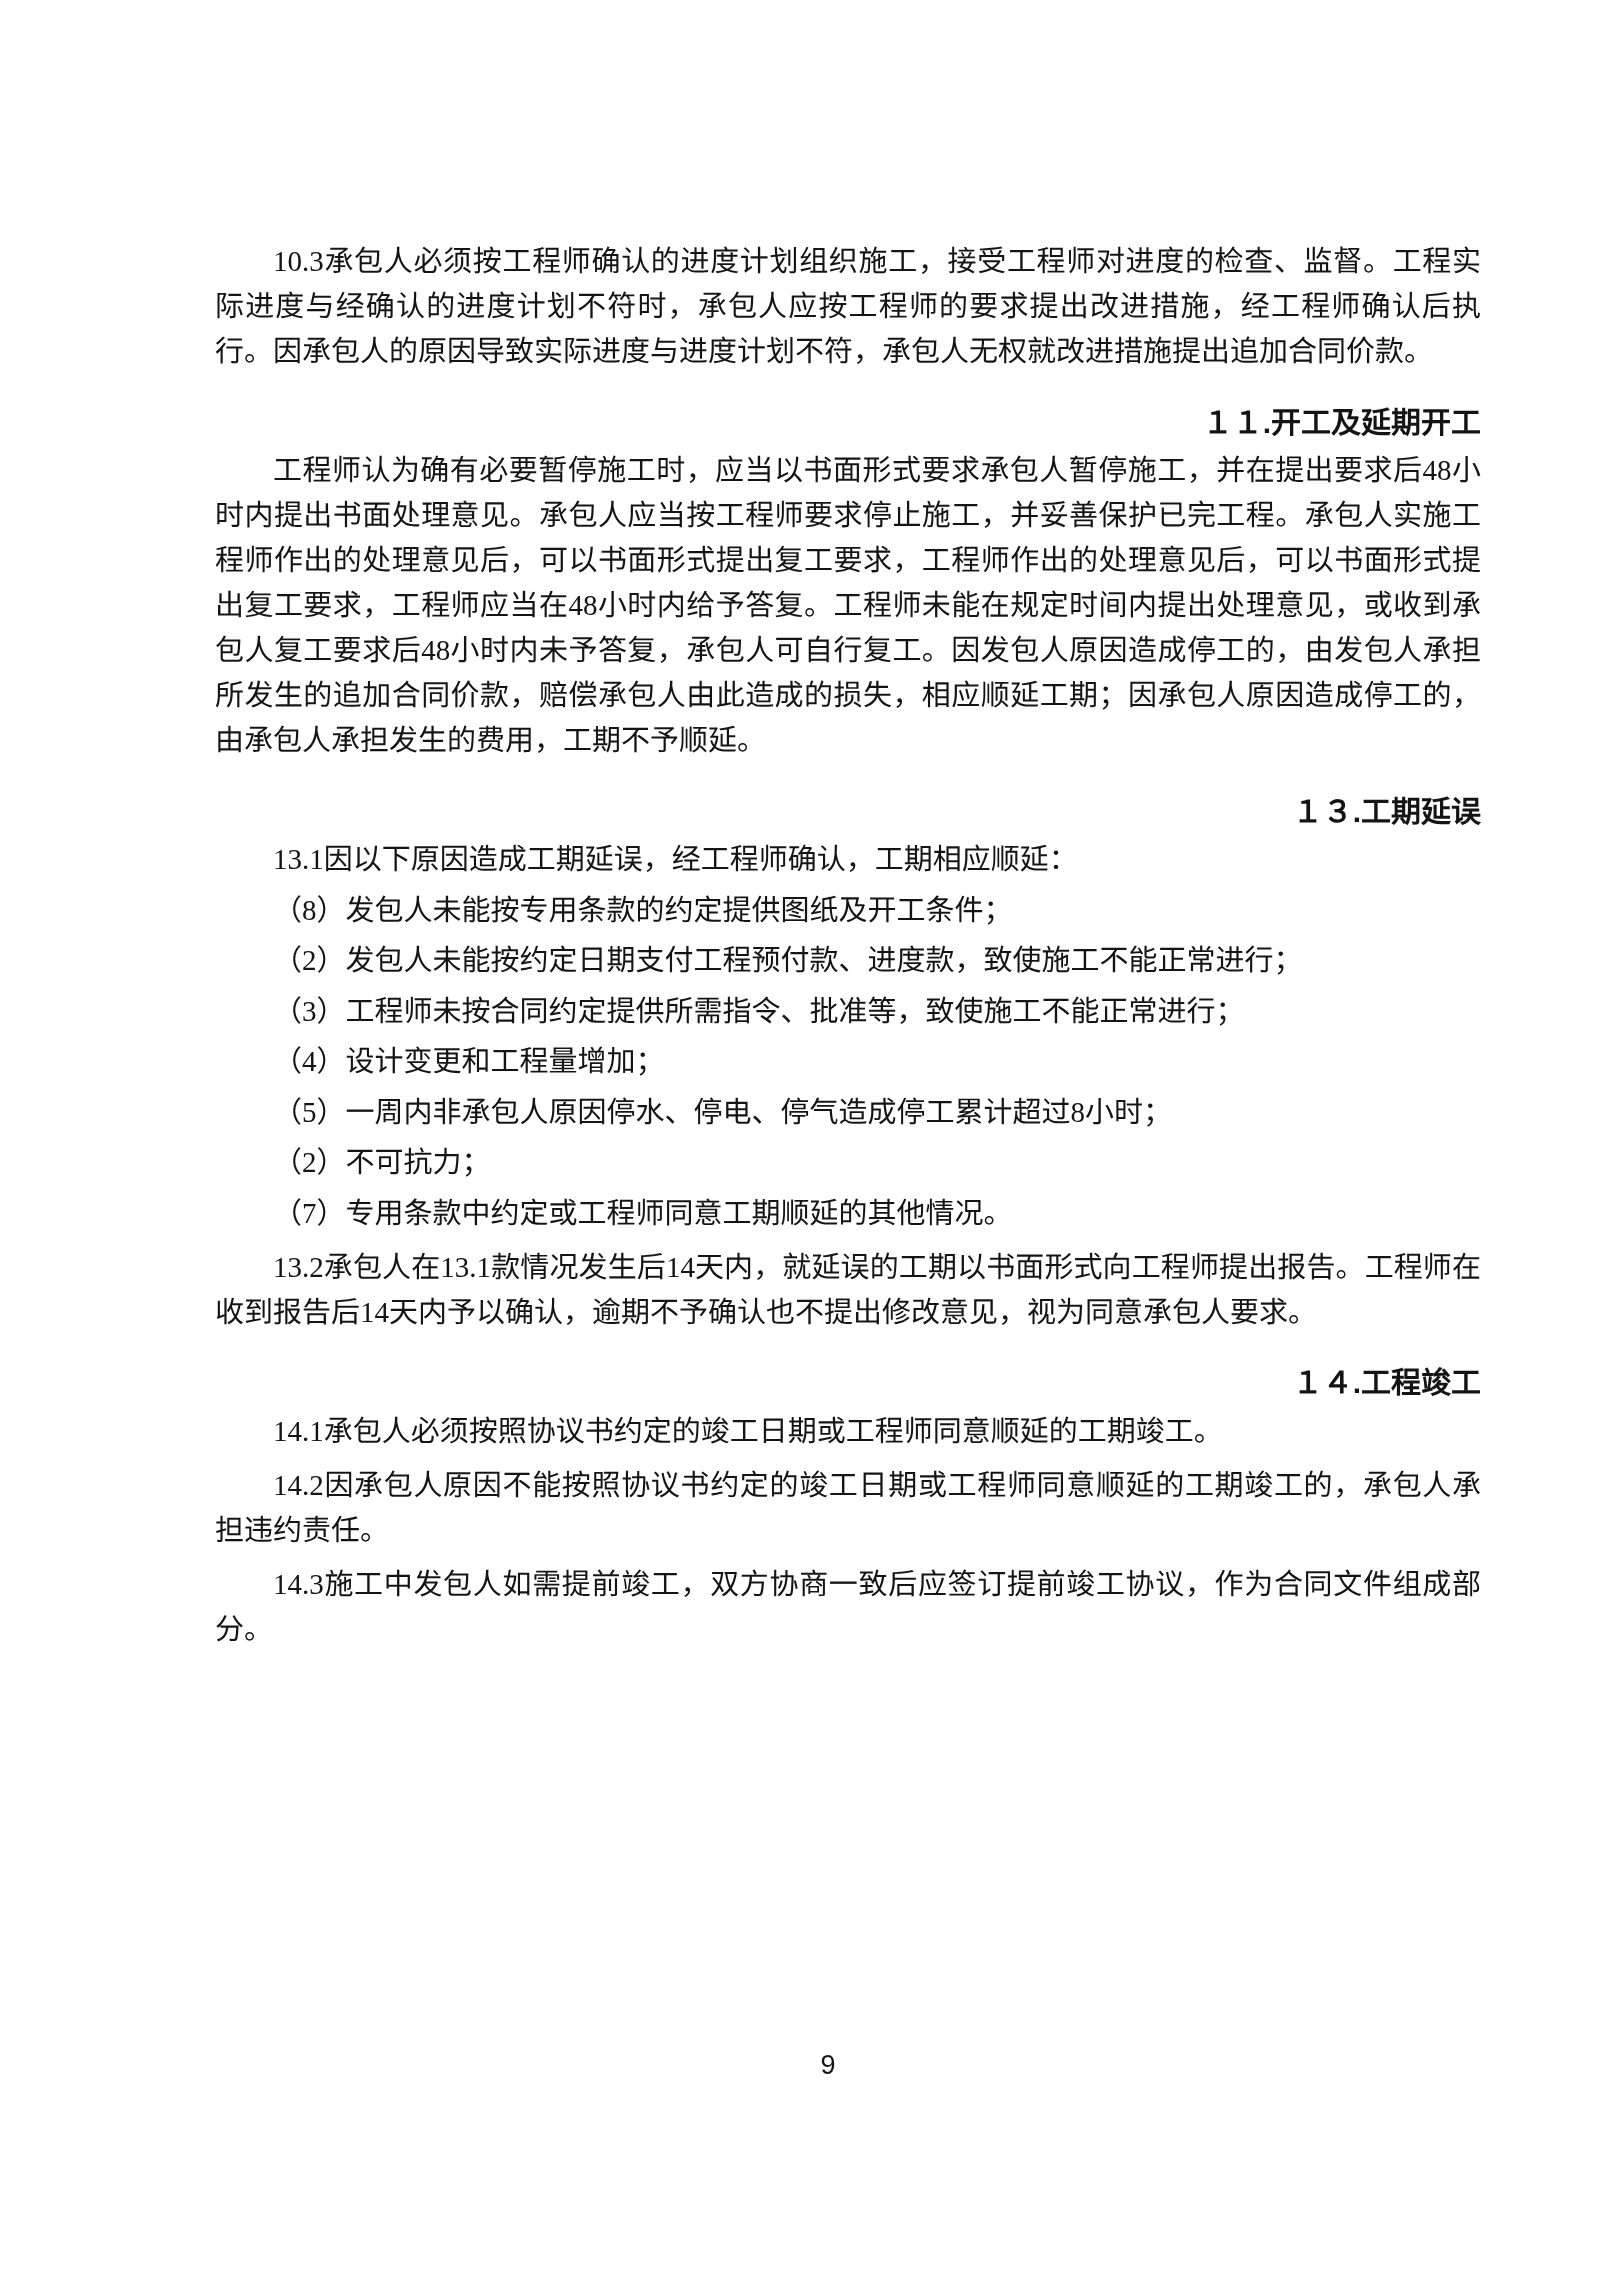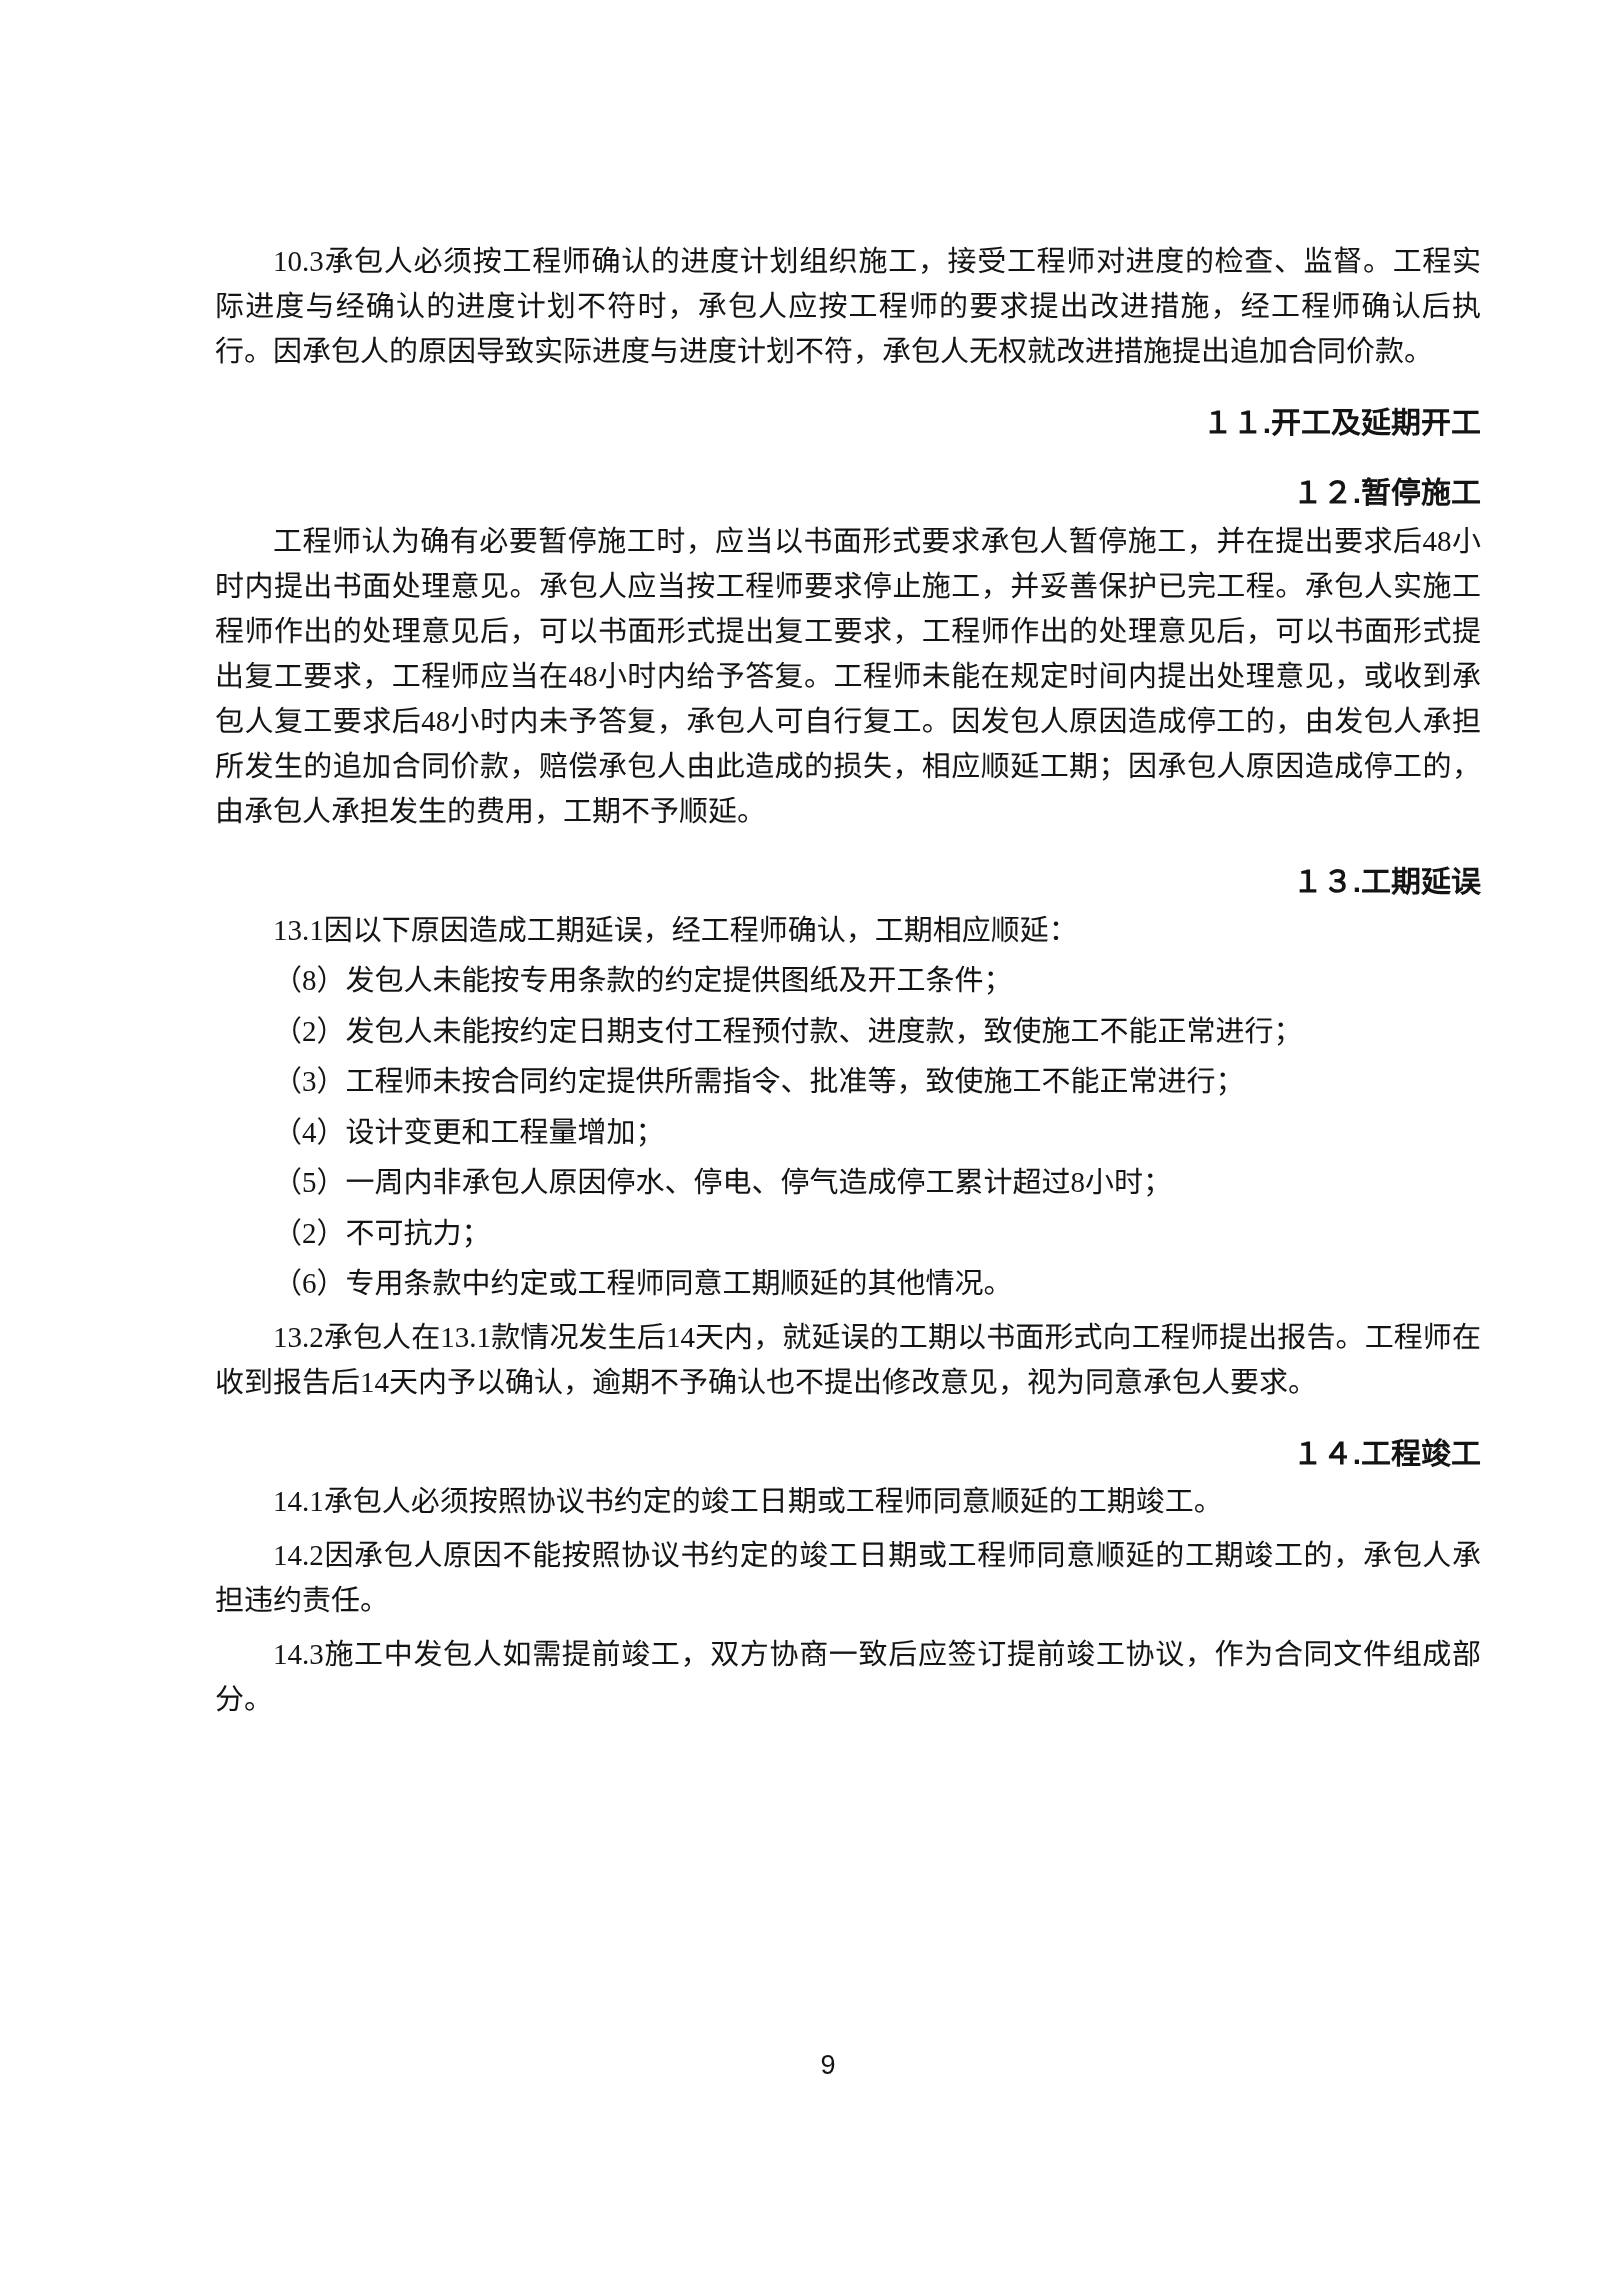--- a/index.html
+++ b/index.html
@@ -61,31 +61,30 @@
     color: #141414;
   }
 </style>
 </head>
 <body>
 
 <div class="page">
   <div class="content">
     <p class="para first">10.3承包人必须按工程师确认的进度计划组织施工，接受工程师对进度的检查、监督。工程实际进度与经确认的进度计划不符时，承包人应按工程师的要求提出改进措施，经工程师确认后执行。因承包人的原因导致实际进度与进度计划不符，承包人无权就改进措施提出追加合同价款。</p>
     <div class="h2">１１.开工及延期开工</div>
-    <div class="h2">１２.暂停施工</div>
     <p class="para">工程师认为确有必要暂停施工时，应当以书面形式要求承包人暂停施工，并在提出要求后48小时内提出书面处理意见。承包人应当按工程师要求停止施工，并妥善保护已完工程。承包人实施工程师作出的处理意见后，可以书面形式提出复工要求，工程师作出的处理意见后，可以书面形式提出复工要求，工程师应当在48小时内给予答复。工程师未能在规定时间内提出处理意见，或收到承包人复工要求后48小时内未予答复，承包人可自行复工。因发包人原因造成停工的，由发包人承担所发生的追加合同价款，赔偿承包人由此造成的损失，相应顺延工期；因承包人原因造成停工的，由承包人承担发生的费用，工期不予顺延。</p>
     <div class="h2">１３.工期延误</div>
     <p class="para">13.1因以下原因造成工期延误，经工程师确认，工期相应顺延：</p>
     <p class="list-item">（8）发包人未能按专用条款的约定提供图纸及开工条件；</p>
     <p class="list-item">（2）发包人未能按约定日期支付工程预付款、进度款，致使施工不能正常进行；</p>
     <p class="list-item">（3）工程师未按合同约定提供所需指令、批准等，致使施工不能正常进行；</p>
     <p class="list-item">（4）设计变更和工程量增加；</p>
     <p class="list-item">（5）一周内非承包人原因停水、停电、停气造成停工累计超过8小时；</p>
     <p class="list-item">（2）不可抗力；</p>
-    <p class="list-item">（6）专用条款中约定或工程师同意工期顺延的其他情况。</p>
+    <p class="list-item">（7）专用条款中约定或工程师同意工期顺延的其他情况。</p>
     <p class="para">13.2承包人在13.1款情况发生后14天内，就延误的工期以书面形式向工程师提出报告。工程师在收到报告后14天内予以确认，逾期不予确认也不提出修改意见，视为同意承包人要求。</p>
     <div class="h2">１４.工程竣工</div>
     <p class="para">14.1承包人必须按照协议书约定的竣工日期或工程师同意顺延的工期竣工。</p>
     <p class="para">14.2因承包人原因不能按照协议书约定的竣工日期或工程师同意顺延的工期竣工的，承包人承担违约责任。</p>
     <p class="para">14.3施工中发包人如需提前竣工，双方协商一致后应签订提前竣工协议，作为合同文件组成部分。</p>
   </div>
   <div class="footer">9</div>
 </div>
 
 

